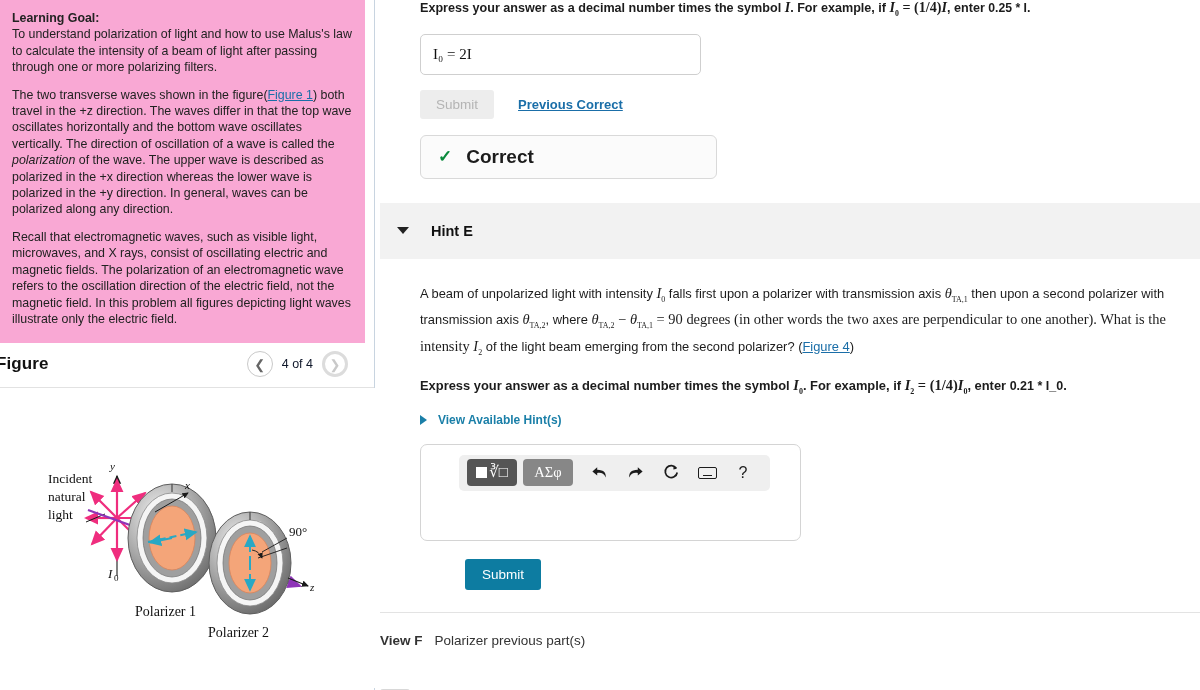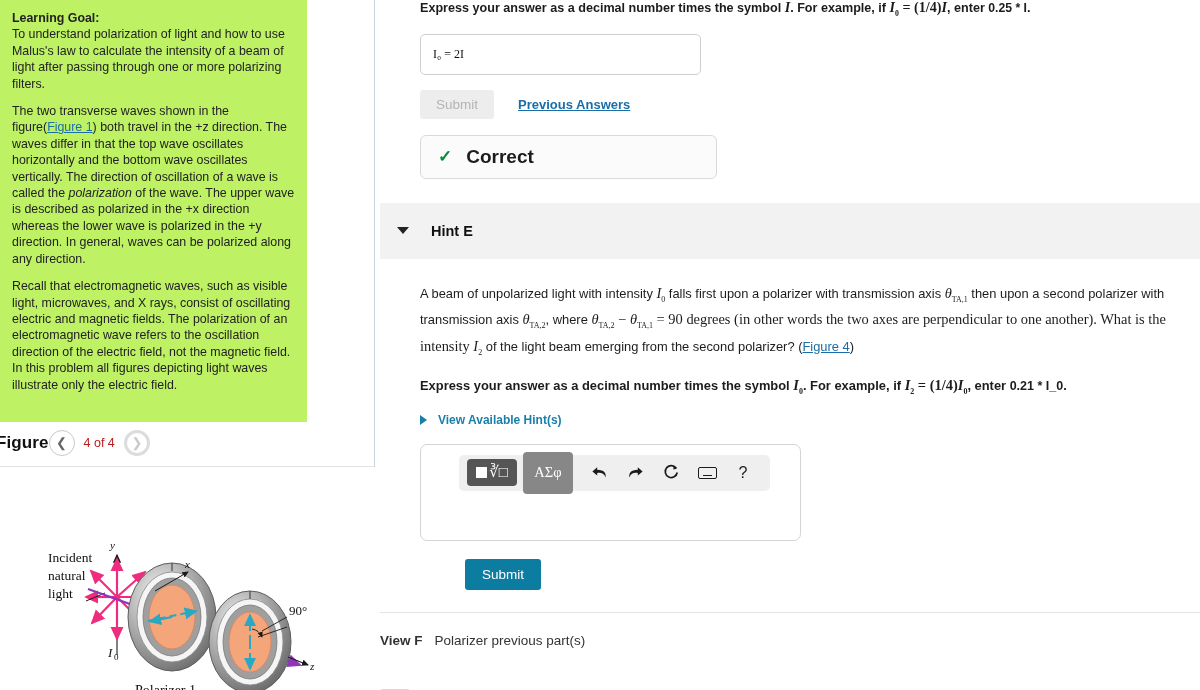--- a/index.html
+++ b/index.html
@@ -13,56 +13,56 @@
   .page { position: relative; width: 1200px; height: 690px; display: flex; }
 
   
   .left-col {
     width: 375px; height: 690px; position: relative;
     border-right: 1px solid #c8d4e0;
     background: #fff;
     flex: 0 0 375px;
   }
   .goal-box {
-    background: #bef264;
-    padding: 10px 12px 29px 12px;
+    background: #f9a8d4;
+    padding: 10px 12px 8px 12px;
     margin: 0 10px 0 0;
-    width: 307px;
+    width: 365px;
     font-size: 12.4px;
     line-height: 16.4px;
     color: #222;
   }
   .goal-box p { margin: 0 0 11px 0; }
-  .goal-box p:last-child { margin-bottom: 0; }
+  .goal-box p:last-child { margin-bottom: 8px; }
   .goal-title { font-weight: bold; display: block; }
   .link { color: #1a6ea8; text-decoration: underline; cursor: pointer; }
   .ital { font-style: italic; }
 
   .fig-header {
-    display: flex; align-items: center; justify-content: flex-start;
+    display: flex; align-items: center; justify-content: space-between;
     padding: 8px 26px 10px 0;
     border-bottom: 1px solid #e2e2e2;
     height: 45px;
   }
   .fig-title {
     font-size: 17px; font-weight: bold; color: #111;
     margin-left: -4px;
     letter-spacing: .1px;
   }
   .fig-nav { display: flex; align-items: center; gap: 9px; }
   .nav-circle {
     width: 26px; height: 26px; border-radius: 50%;
     border: 1px solid #c9c9c9; background: #fff;
     display: flex; align-items: center; justify-content: center;
     color: #666; font-size: 13px; cursor: pointer;
   }
   .nav-circle.disabled {
     border: 3px solid #dcdcdc; color: #c9c9c9; cursor: default;
   }
-  .nav-count { font-size: 12.5px; color: #b91c1c; }
+  .nav-count { font-size: 12.5px; color: #0f172a; }
 
   .fig-canvas { position: relative; width: 375px; height: 300px; background: #fff; }
 
   
   .right-col { flex: 1 1 auto; position: relative; height: 690px; background: #fff; }
 
   .statement-bold {
     font-size: 12.6px; font-weight: bold; color: #1c1c1c;
     padding: 0; margin: 0;
     line-height: 16px;
@@ -70,21 +70,21 @@
   .row-top { padding: 0 0 0 45px; margin-top: -1px; }
 
   .answer-readonly {
     margin: 12px 0 0 45px;
     width: 281px; height: 41px;
     border: 1px solid #cfcfcf; border-radius: 5px;
     background: #fff;
     display: flex; align-items: center;
     padding-left: 12px;
     font-family: "Liberation Serif", serif;
-    font-size: 12px; color: #111;
+    font-size: 15px; color: #111;
   }
   .btn-row { display: flex; align-items: center; gap: 24px; margin: 15px 0 0 45px; }
   .btn-submit-disabled {
     background: #ededed; color: #b4b4b4; border: none; border-radius: 3px;
     font-size: 13.5px; padding: 7px 16px; cursor: default;
     font-family: "Liberation Sans", sans-serif;
   }
   .btn-submit {
     background: #0d7ca1; color: #fff; border: none; border-radius: 3px;
     font-size: 13.5px; padding: 8px 17px; cursor: pointer;
@@ -144,21 +144,21 @@
   }
   .tb-tmpl {
     margin-left: 8px; width: 50px; height: 27px;
     background: #555; border-radius: 4px;
     display: flex; align-items: center; justify-content: center; gap: 2px;
     cursor: pointer;
   }
   .tb-sq { width: 11px; height: 11px; background: #fff; }
   .tb-root { color: #fff; font-family: "Liberation Serif", serif; font-size: 15px; line-height: 1; }
   .tb-greek {
-    margin-left: 6px; width: 50px; height: 42px;
+    margin-left: 6px; width: 50px; height: 27px;
     background: #878787; border-radius: 4px;
     display: flex; align-items: center; justify-content: center;
     color: #fff; font-family: "Liberation Serif", serif; font-size: 14.5px;
     cursor: pointer;
   }
   .tb-icon {
     width: 36px; height: 30px; display: flex; align-items: center; justify-content: center;
     color: #1c1c1c; font-size: 16px; cursor: pointer;
   }
   .tb-icon.first { margin-left: 8px; }
@@ -328,21 +328,21 @@
         <span>Express your answer as a decimal number times the symbol </span><span class="m">I</span><span>. For example, if </span><span class="m">I</span><sub class="s mu">0</sub><span class="mu"> = (1/4)</span><span class="m">I</span><span>, enter </span><span class="mono">0.25 * I</span><span>.</span>
       </div>
     </div>
 
     <div class="answer-readonly">
       <span>I₀ = 2I</span>
     </div>
 
     <div class="btn-row">
       <button class="btn-submit-disabled">Submit</button>
-      <span class="prev-ans">Previous Answers</span>
+      <span class="prev-ans">Previous Correct</span>
     </div>
 
     <div class="correct-box">
       <span class="check">✓</span>
       <span class="correct-label">Correct</span>
     </div>
 
     <div class="part-header">
       <div class="caret-down"></div>
       <div class="part-label">Hint E</div>

